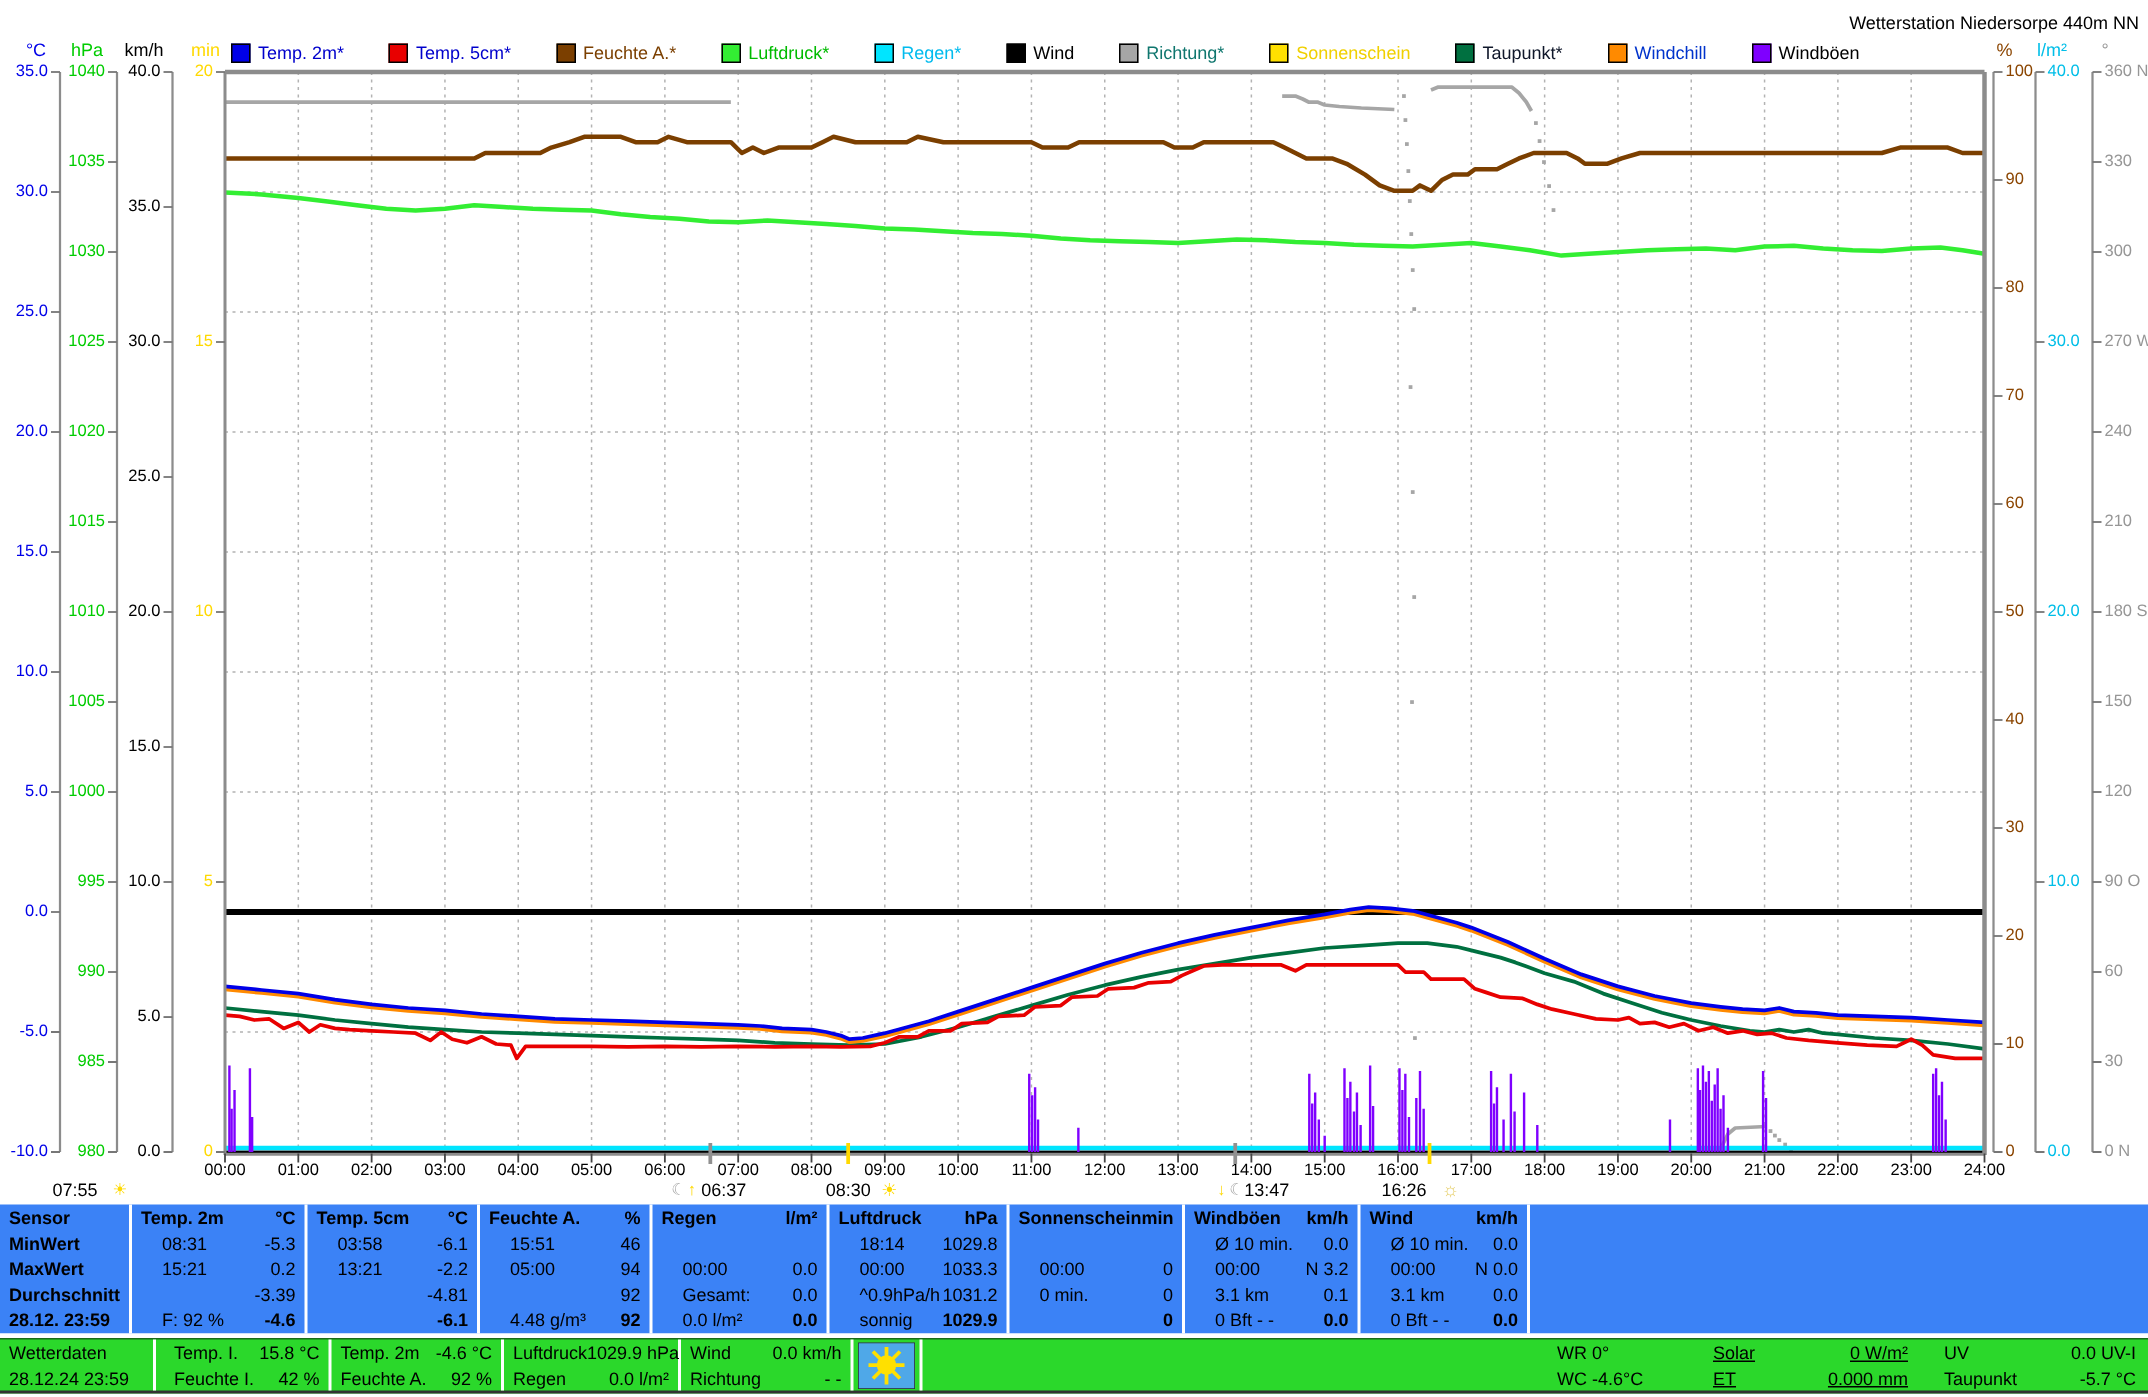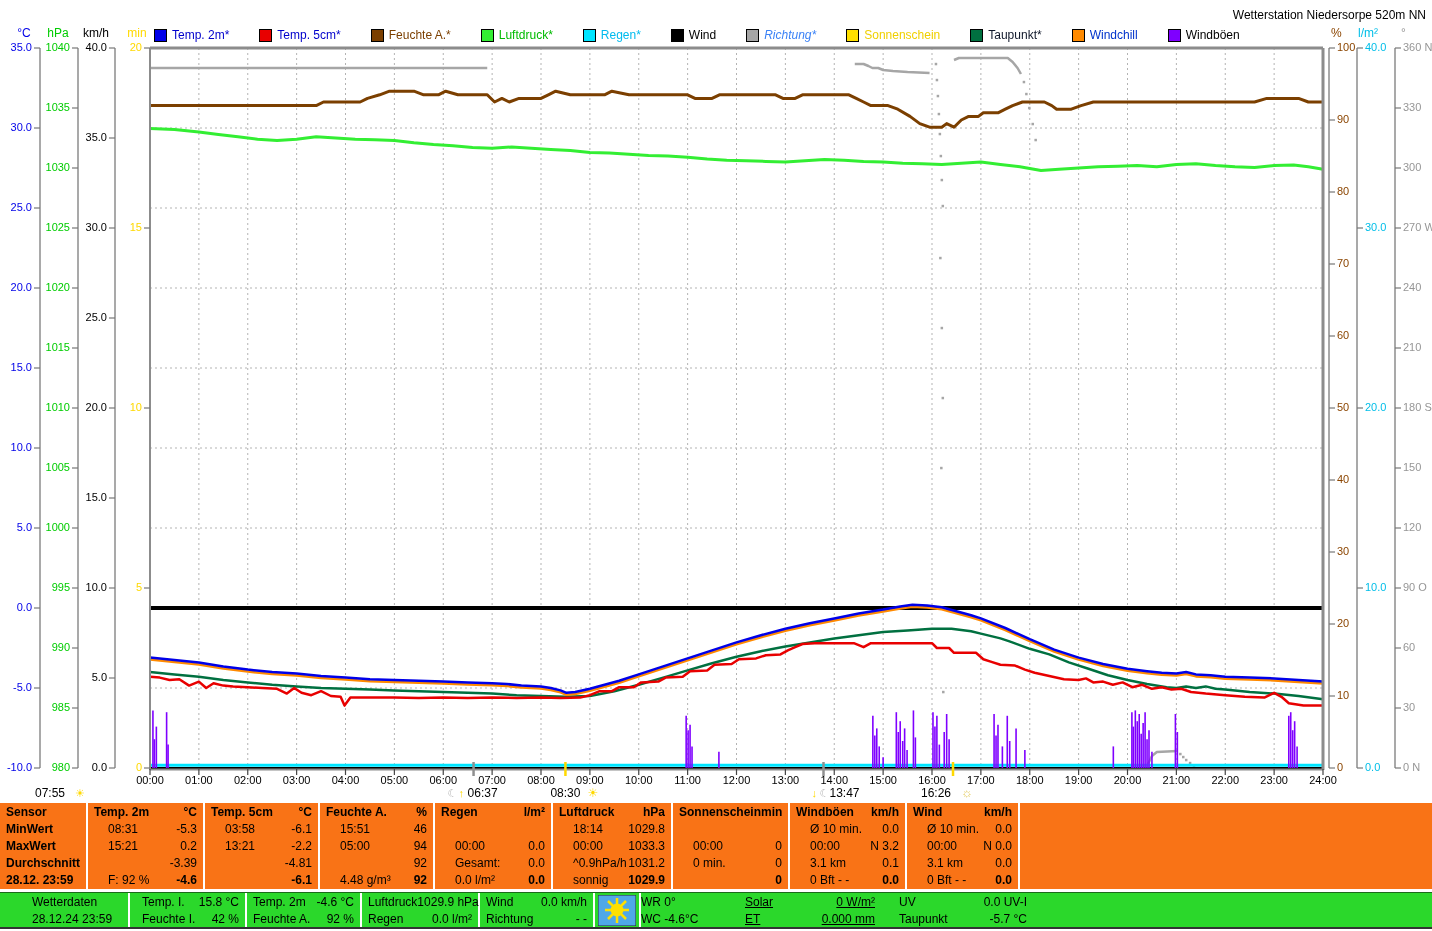--- a/index.html
+++ b/index.html
@@ -16,28 +16,28 @@
   .col:last-child{border-right:none;}
   .hrow{display:flex;justify-content:space-between;font-weight:bold;height:17px;line-height:16px;}
   .drow{display:flex;justify-content:space-between;height:17px;line-height:16px;}
   .drow .lv{padding-left:14px;}
   .b{font-weight:bold;}
   #wgap{position:absolute;top:889px;left:0;width:1432px;height:3px;background:#fff;}
   #wbar{position:absolute;top:892px;left:0;width:1432px;height:37px;display:flex;font-size:12px;color:#000;box-sizing:border-box;border-top:1px solid #1a6a1a;border-bottom:2px solid #333;}
   .wcell{box-sizing:border-box;padding:1px 6px 0 6px;border-right:2px solid #fff;flex:none;}
   .wline{display:flex;justify-content:space-between;height:17px;line-height:16px;white-space:nowrap;}
   .wicon{box-sizing:border-box;flex:none;display:flex;align-items:center;justify-content:center;border-right:2px solid #fff;}
-  .wright{flex:1;display:flex;gap:24px;padding:1px 8px 0 0;}
+  .wright{flex:1;display:flex;justify-content:flex-end;gap:24px;padding:1px 8px 0 0;}
   .wgroup{flex:none;}
 </style>
 </head>
 <body>
 
 <div id="app">
-  <div class="stn">Wetterstation Niedersorpe 520m NN</div>
+  <div class="stn">Wetterstation Niedersorpe 440m NN</div>
   <svg id="chart-svg" width="1432" height="803" viewBox="0 0 1432 803">
       <line x1="198.875" y1="48" x2="198.875" y2="768" stroke="#B3B3B3" stroke-width="1" stroke-dasharray="2 3"></line>
       <line x1="247.75" y1="48" x2="247.75" y2="768" stroke="#B3B3B3" stroke-width="1" stroke-dasharray="2 3"></line>
       <line x1="296.625" y1="48" x2="296.625" y2="768" stroke="#B3B3B3" stroke-width="1" stroke-dasharray="2 3"></line>
       <line x1="345.5" y1="48" x2="345.5" y2="768" stroke="#B3B3B3" stroke-width="1" stroke-dasharray="2 3"></line>
       <line x1="394.375" y1="48" x2="394.375" y2="768" stroke="#B3B3B3" stroke-width="1" stroke-dasharray="2 3"></line>
       <line x1="443.25" y1="48" x2="443.25" y2="768" stroke="#B3B3B3" stroke-width="1" stroke-dasharray="2 3"></line>
       <line x1="492.125" y1="48" x2="492.125" y2="768" stroke="#B3B3B3" stroke-width="1" stroke-dasharray="2 3"></line>
       <line x1="541" y1="48" x2="541" y2="768" stroke="#B3B3B3" stroke-width="1" stroke-dasharray="2 3"></line>
       <line x1="589.875" y1="48" x2="589.875" y2="768" stroke="#B3B3B3" stroke-width="1" stroke-dasharray="2 3"></line>
@@ -392,40 +392,40 @@
       <span class="li">
         <span class="sw" style="background: rgb(0, 229, 255);"></span>
         <span style="color: rgb(0, 187, 238);">Regen*</span>
       </span>
       <span class="li">
         <span class="sw" style="background: rgb(0, 0, 0);"></span>
         <span style="color: rgb(0, 0, 0);">Wind</span>
       </span>
       <span class="li">
         <span class="sw" style="background: rgb(166, 166, 166);"></span>
-        <span style="color: #3b82f6; font-style: italic;">Richtung*</span>
+        <span style="color: #0f766e;">Richtung*</span>
       </span>
       <span class="li">
         <span class="sw" style="background: rgb(255, 224, 0);"></span>
         <span style="color: rgb(240, 208, 0);">Sonnenschein</span>
       </span>
       <span class="li">
         <span class="sw" style="background: rgb(0, 112, 64);"></span>
         <span style="color: #0f172a;">Taupunkt*</span>
       </span>
       <span class="li">
         <span class="sw" style="background: rgb(255, 138, 0);"></span>
         <span style="color: rgb(0, 51, 204);">Windchill</span>
       </span>
       <span class="li">
         <span class="sw" style="background: rgb(127, 0, 255);"></span>
         <span style="color: rgb(0, 0, 0);">Windböen</span>
       </span>
     </div>
-  <div id="stats" style="background: #f97316; justify-content: space-between;">
+  <div id="stats" style="background: #3b82f6; justify-content: space-between;">
       <div class="col" style="width: 88px;">
         <div class="hrow">Sensor</div>
         <div class="hrow">MinWert</div>
         <div class="hrow">MaxWert</div>
         <div class="hrow">Durchschnitt</div>
         <div class="hrow">28.12. 23:59</div>
       </div>
       <div class="col" style="width: 117px;">
         <div class="hrow">
           <span>Temp. 2m</span>
@@ -599,21 +599,21 @@
         </div>
         <div class="drow">
           <span class="lv">0 Bft - -</span>
           <span class="b">0.0</span>
         </div>
       </div>
       <div style="flex: 1 1 0%;"></div>
     </div>
   <div id="wgap"></div>
   <div id="wbar" style="background: rgb(43, 216, 43);">
-      <div class="wcell" style="width: 104px; margin-left: 26px;">
+      <div class="wcell" style="width: 104px;">
         <div class="wline">
           <span>Wetterdaten</span>
         </div>
         <div class="wline">
           <span>28.12.24 23:59</span>
         </div>
       </div>
       <div class="wcell" style="width: 117px; padding-left: 12px;">
         <div class="wline">
           <span>Temp. I.</span>

